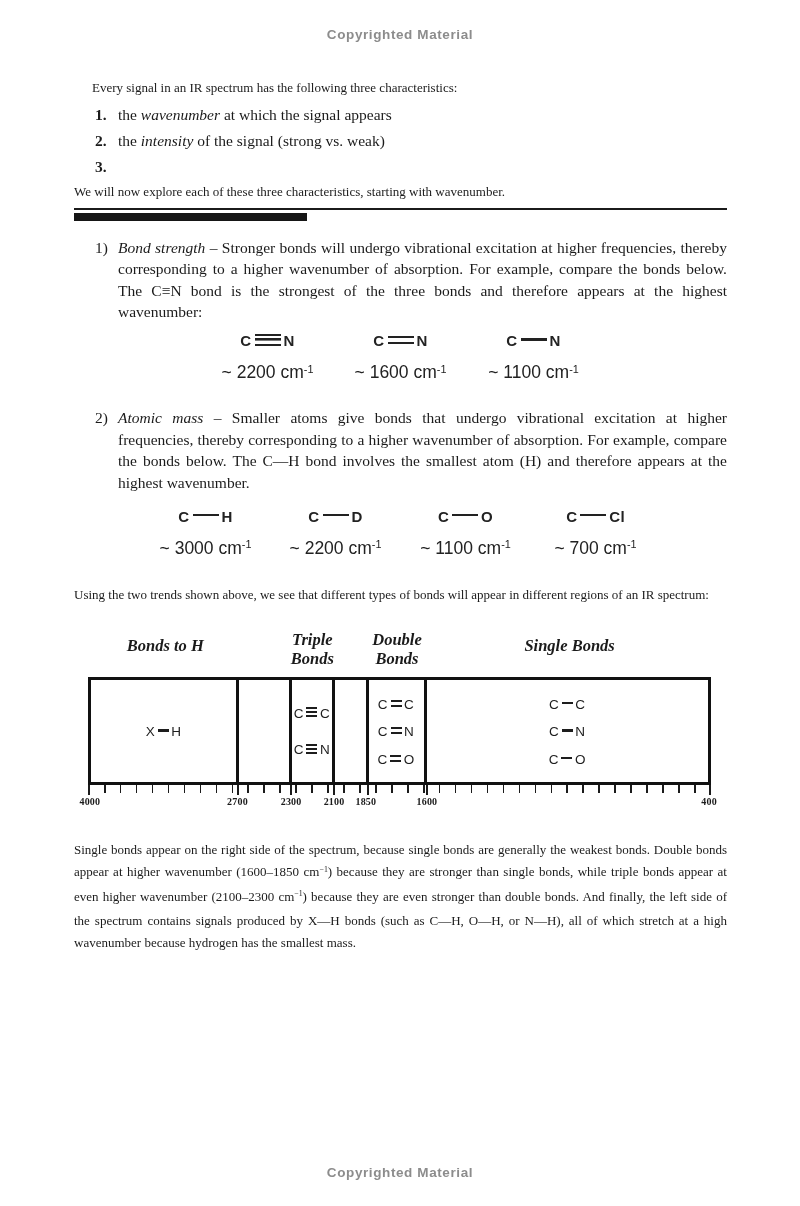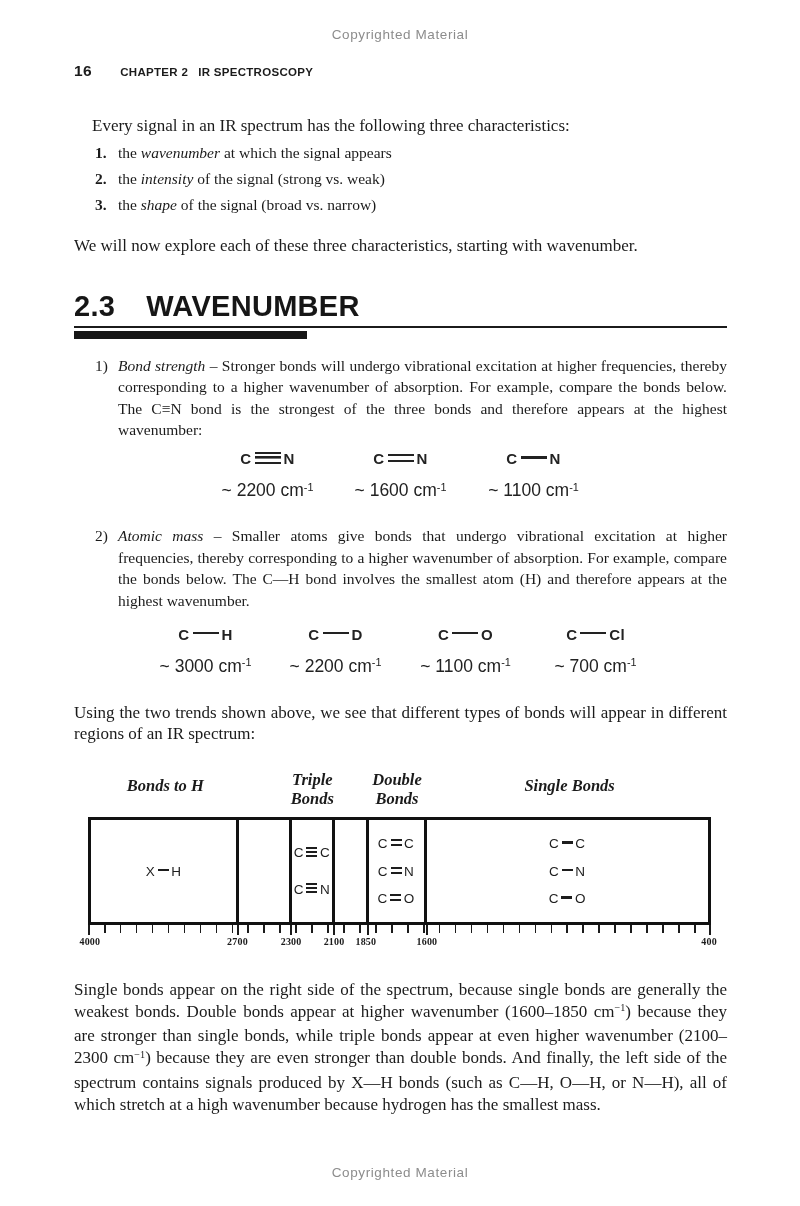--- a/index.html
+++ b/index.html
@@ -3,41 +3,41 @@
 <meta charset="utf-8">
 <style>
   * { margin:0; padding:0; box-sizing:border-box; }
   html,body { background:#ffffff; }
   body { width:800px; height:1206px; position:relative; overflow:hidden;
          font-family:"Liberation Serif","DejaVu Serif",serif; color:#1b1b1b; }
   .page { position:relative; width:800px; height:1206px; }
 
   
   .watermark { text-align:center; font-family:"Liberation Sans","DejaVu Sans",sans-serif;
-               font-weight:normal; font-size:13.5px; color:#8c8c8c; letter-spacing:.6px; }
+               font-weight:bold; font-size:13.5px; color:#8c8c8c; letter-spacing:.6px; }
   .watermark.top { padding-top:27px; }
   .watermark.bottom { position:absolute; left:0; right:0; bottom:26px; }
 
   
   .pagehead { margin:20px 74px 0 74px; font-family:"Liberation Sans","DejaVu Sans",sans-serif; font-weight:bold; }
   .pnum { font-size:15.5px; letter-spacing:.5px; }
   .chap { font-size:11.5px; margin-left:28px; letter-spacing:.3px; }
   .chap.title { margin-left:10px; }
 
   .content { margin:0 73px 0 74px; }
-  p { font-size:17px; line-height:21.5px; }
+  p { font-size:13px; line-height:21.5px; }
   .just { text-align:justify; }
   i { font-style:italic; }
   sup { font-size:60%; vertical-align:baseline; position:relative; top:-0.55em; }
 
   .lead { margin-top:35px; padding-left:18px; }
   .olist { margin-top:5px; }
   .li { position:relative; padding-left:44px; margin-top:4.5px; font-size:15.5px; line-height:21.5px; }
   .li .num { position:absolute; left:21px; font-weight:bold; }
-  .outro { margin-top:20px; }
+  .outro { margin-top:30px; }
 
   
   h2 { margin-top:35px; font-family:"Liberation Sans","DejaVu Sans",sans-serif;
        font-weight:bold; font-size:29px; letter-spacing:.3px; line-height:1; color:#161616; }
   h2 .sect-title { margin-left:31px; }
   .rule-thin { margin-top:5px; height:2px; background:#1b1b1b; }
   .rule-thick { margin-top:3px; height:8px; width:233px; background:#161616; }
 
   .factors-intro { margin-top:12px; }
   .factor { position:relative; padding-left:44px; margin-top:16px; font-size:15.5px; line-height:21.5px; }
@@ -100,46 +100,41 @@
 
   .conclusion { margin-top:23px; line-height:22.3px; }
 </style>
 </head>
 <body>
 
 <div class="page">
 
   <div class="watermark top">Copyrighted Material</div>
 
-  <div class="pagehead">
-    <span class="pnum">16</span><span class="chap">CHAPTER 2</span><span class="chap title">IR SPECTROSCOPY</span>
-  </div>
 
   <div class="content">
 
     <p class="lead">Every signal in an IR spectrum has the following three characteristics:</p>
 
     <div class="olist">
       <div class="li">
         <span class="num">1.</span>
         <span><span>the </span><i>wavenumber</i><span> at which the signal appears</span></span>
       </div>
       <div class="li">
         <span class="num">2.</span>
         <span><span>the </span><i>intensity</i><span> of the signal (strong vs. weak)</span></span>
       </div>
       <div class="li">
         <span class="num">3.</span>
-        <span><span>the </span><i>shape</i><span> of the signal (broad vs. narrow)</span></span>
       </div>
     </div>
 
     <p class="outro">We will now explore each of these three characteristics, starting with wavenumber.</p>
 
-    <h2><span>2.3</span><span class="sect-title">WAVENUMBER</span></h2>
     <div class="rule-thin"></div>
     <div class="rule-thick"></div>
 
 
     <div class="factor just">
       <span class="fnum">1)</span>
       <span><i>Bond strength</i><span> – Stronger bonds will undergo vibrational excitation at higher frequencies, thereby corresponding to a higher wavenumber of absorption. For example, compare the bonds below. The C≡N bond is the strongest of the three bonds and therefore appears at the highest wavenumber:</span></span>
     </div>
 
     <div class="bondrow row1">

